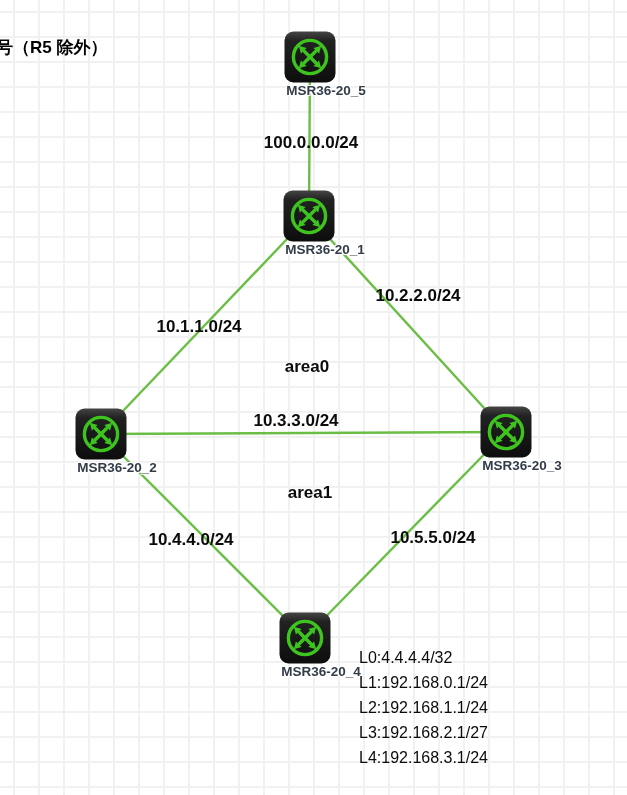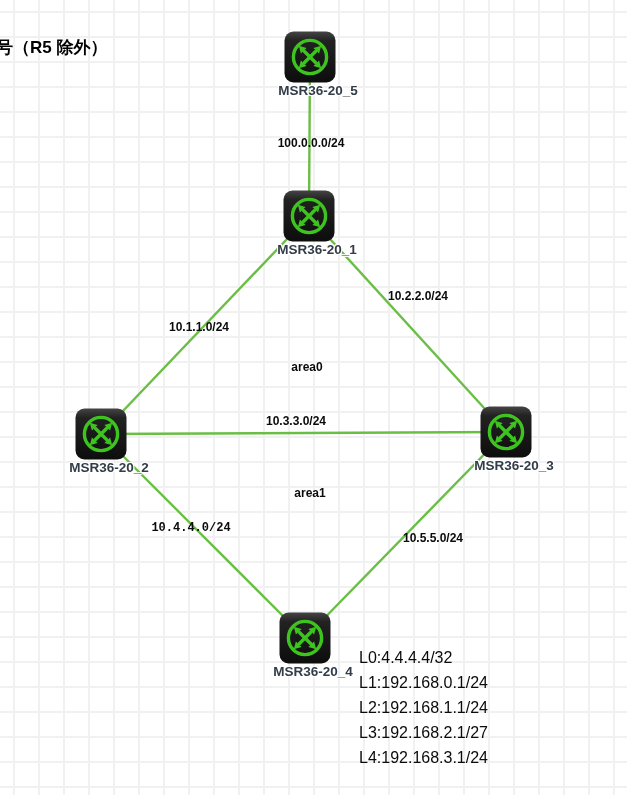--- a/index.html
+++ b/index.html
@@ -21,34 +21,34 @@
     pointer-events:none;
   }
   .node {
     position:absolute; width:0; height:0;
   }
   .node .icon-wrap {
     position:absolute; left:-27px; top:-26px; width:54px; height:52px;
     cursor:pointer;
   }
   .node .node-label {
-    position:absolute; top:26px; left:8px;
+    position:absolute; top:26px; left:16px;
     transform:translateX(-50%);
     white-space:nowrap;
     font-size:13.5px; font-weight:bold;
     color:#333c49;
     text-shadow:
       -1px -1px 0 #fff, 1px -1px 0 #fff, -1px 1px 0 #fff, 1px 1px 0 #fff,
       0 -1px 0 #fff, 0 1px 0 #fff, -1px 0 0 #fff, 1px 0 0 #fff;
   }
   .net-label {
     position:absolute;
     transform:translate(-50%,-50%);
     white-space:nowrap;
-    font-size:12px; font-weight:bold; color:#0b0b0b;
+    font-size:17px; font-weight:bold; color:#0b0b0b;
     letter-spacing:0px;
   }
   #corner-note {
     position:absolute; left:-4px; top:36px;
     font-size:17px; font-weight:bold; color:#000;
     white-space:nowrap;
   }
   #loopback-block {
     position:absolute; left:359px; top:645px;
     font-size:16px; font-weight:normal; color:#0b0b0b;
@@ -200,21 +200,21 @@
         </svg></span>
     <span class="node-label">MSR36-20_4</span>
   </div>
 
   <div class="net-label" style="left: 311px; top: 143px;">100.0.0.0/24</div>
   <div class="net-label" style="left: 199px; top: 327px; text-align: right;">10.1.1.0/24</div>
   <div class="net-label" style="left: 418px; top: 296px;">10.2.2.0/24</div>
   <div class="net-label" style="left: 307px; top: 367px;">area0</div>
   <div class="net-label" style="left: 296px; top: 421px; text-align: center;">10.3.3.0/24</div>
   <div class="net-label" style="left: 310px; top: 493px;">area1</div>
-  <div class="net-label" style="left: 191px; top: 528px; font-family: Liberation Mono, monospace;">10.4.4.0/24</div>
+  <div class="net-label" style="left: 191px; top: 540px;">10.4.4.0/24</div>
   <div class="net-label" style="left: 433px; top: 538px;">10.5.5.0/24</div>
 
   <div id="corner-note">号（R5 除外）</div>
 
   <div id="loopback-block">
     <div>L0:4.4.4.4/32</div>
     <div>L1:192.168.0.1/24</div>
     <div>L2:192.168.1.1/24</div>
     <div>L3:192.168.2.1/27</div>
     <div>L4:192.168.3.1/24</div>

